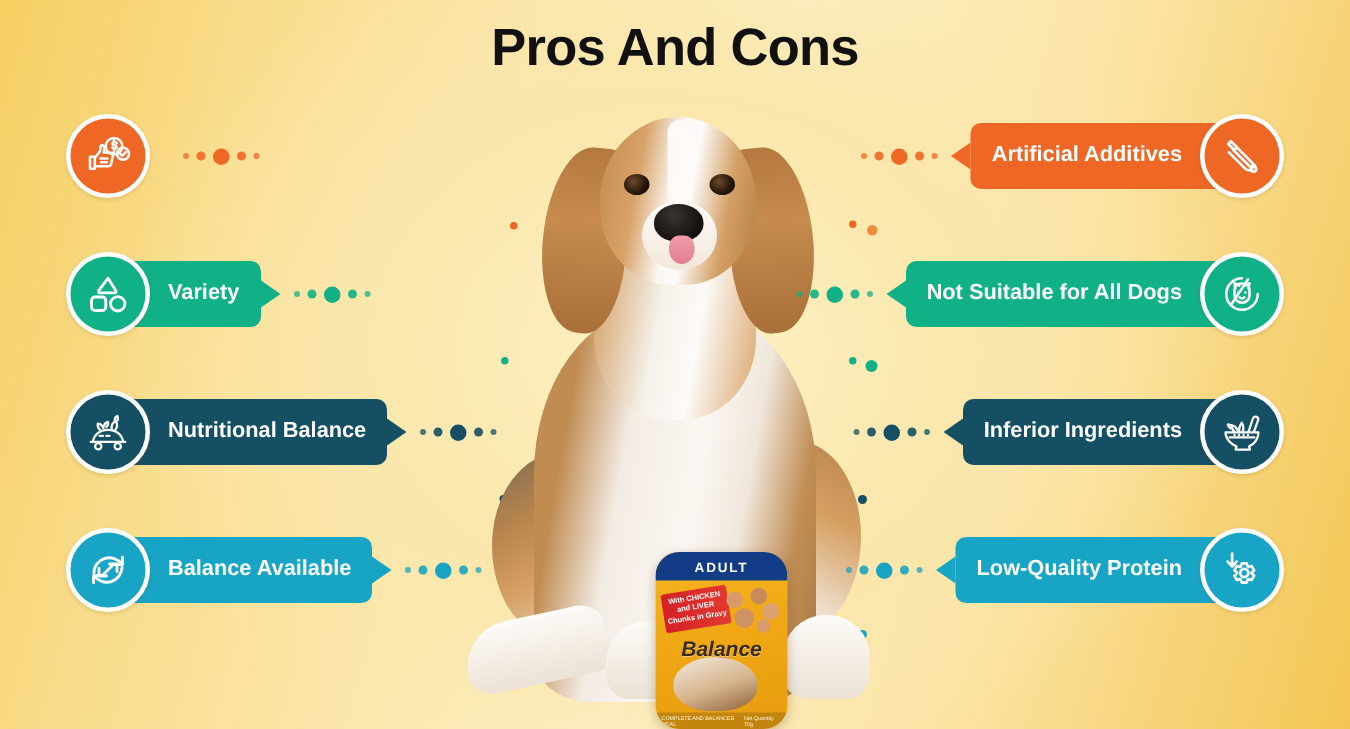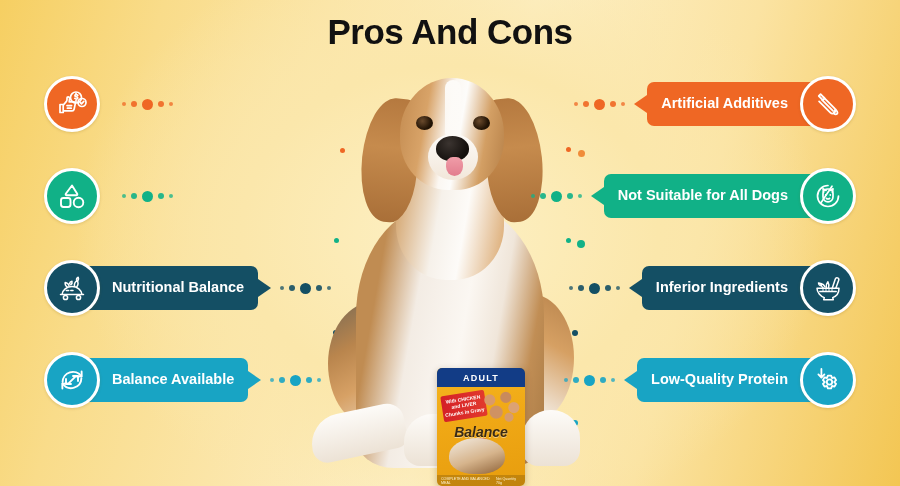--- a/index.html
+++ b/index.html
@@ -119,21 +119,21 @@
     background: linear-gradient(180deg, #fdfbf8 0%, rgba(253,251,248,0.75) 100%);
     border-radius: 8px; z-index: 4;
   }
 
   
   .pouch {
     position: absolute;
     left: 437px; top: 368px;
     width: 88px; height: 118px;
     background: linear-gradient(170deg, #f5b51f 0%, #f0a815 45%, #e79d0e 100%);
-    border-radius: 5px;
+    border-radius: 16px;
     box-shadow: 0 2px 7px rgba(80,50,0,0.28);
     overflow: hidden;
     z-index: 5;
   }
   .pouch-top {
     height: 19px;
     background: #123c86;
     display: flex; align-items: center; justify-content: center;
     color: #ffffff; font-size: 9px; font-weight: 700; letter-spacing: 1.2px;
   }
@@ -331,20 +331,23 @@
   </div>
 
   <div class="row left" style="top:168px;">
     <div class="icon-circle" style="background:#11b187;">
       <svg viewBox="0 0 32 32" fill="none" stroke="#ffffff" stroke-width="1.9" stroke-linecap="round" stroke-linejoin="round">
         <path d="M16 5.5l5.2 8.2a1 1 0 01-.85 1.55H10.65a1 1 0 01-.85-1.55z"></path>
         <rect x="5" y="18" width="9.5" height="9" rx="2.4"></rect>
         <circle cx="22.5" cy="22.5" r="4.8"></circle>
       </svg>
     </div>
+    <div class="label-plate" style="background:#11b187;color:#11b187;">
+      <span style="color:#fff;">Variety</span>
+    </div>
     <div class="dots">
       <i class="s" style="background:#11b187;"></i>
         <i class="m" style="background:#11b187;"></i>
       <i class="l" style="background:#11b187;"></i>
       <i class="m" style="background:#11b187;"></i>
         <i class="s" style="background:#11b187;"></i>
     </div>
   </div>
 
   <div class="row left" style="top:260px;">

